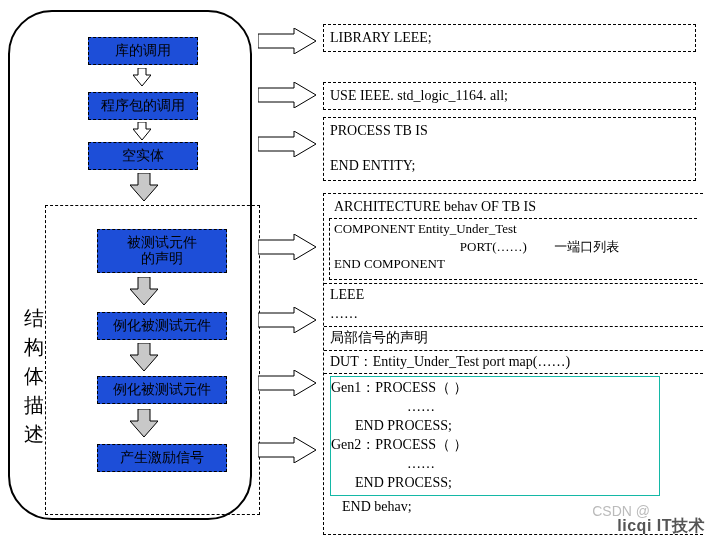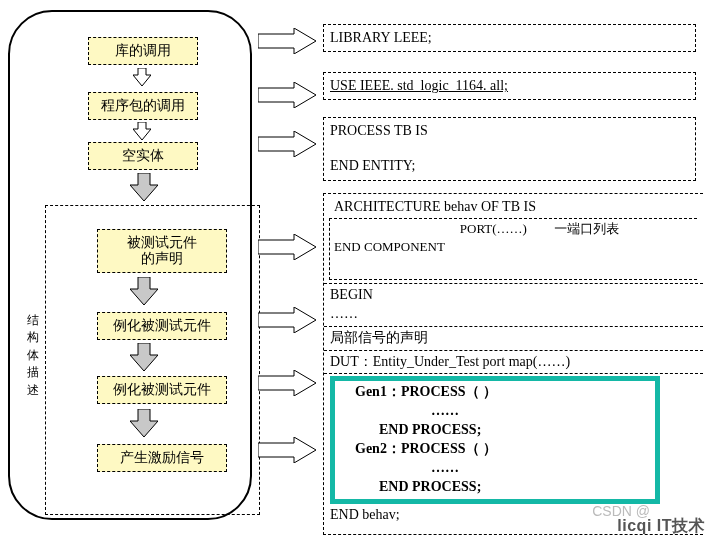--- a/index.html
+++ b/index.html
@@ -2,33 +2,33 @@
 <html><head>
 <meta charset="utf-8">
 <style>
   * { box-sizing: border-box; margin: 0; padding: 0; }
   body { font-family: "SimSun", "宋体", serif; font-size: 14px; background: #fff; color: #000; width: 705px; height: 547px; position: relative; overflow: hidden; }
 
   
   .left-panel { position: absolute; left: 8px; top: 10px; width: 244px; height: 510px; border: 2px solid #000; border-radius: 44px; }
 
   
-  .dbox { border: 1px dashed #000; text-align: center; display: flex; align-items: center; justify-content: center; flex-direction: column; line-height: 1.15; background: #fef9c3; }
+  .dbox { border: 1px dashed #000; text-align: center; display: flex; align-items: center; justify-content: center; flex-direction: column; line-height: 1.15; background: #1d4ed8; }
 
   
   .lb1 { position: absolute; left: 78px; top: 25px; width: 110px; height: 28px; }
   .lb2 { position: absolute; left: 78px; top: 80px; width: 110px; height: 28px; }
   .lb3 { position: absolute; left: 78px; top: 130px; width: 110px; height: 28px; }
 
   
   .inner-group { position: absolute; border: 1px dashed #000; }
   .inner1 { left: 35px; top: 193px; width: 215px; height: 310px; }
 
   
-  .vlabel { position: absolute; left: 14px; top: 300px; width: 18px; font-size: 12px; line-height: 1.45; text-align: center; }
+  .vlabel { position: absolute; left: 14px; top: 292px; width: 18px; font-size: 20px; line-height: 1.45; text-align: center; }
 
   
   .gb1 { position: absolute; left: 87px; top: 217px; width: 130px; height: 44px; }
   .gb2 { position: absolute; left: 87px; top: 300px; width: 130px; height: 28px; }
   .gb3 { position: absolute; left: 87px; top: 364px; width: 130px; height: 28px; }
   .gb4 { position: absolute; left: 87px; top: 432px; width: 130px; height: 28px; }
 
   
   .darrow-sm { position: absolute; width: 18px; height: 18px; }
   .darrow-sm svg { width: 100%; height: 100%; }
@@ -37,21 +37,21 @@
   .darrow-big { position: absolute; width: 28px; height: 28px; }
   .darrow-big svg { width: 100%; height: 100%; }
 
   
   .harrow { position: absolute; width: 58px; height: 26px; }
   .harrow svg { width: 100%; height: 100%; }
 
   
   .codebox { position: absolute; border: 1px dashed #000; font-family: "Times New Roman", serif; font-size: 14px; padding: 4px 6px; line-height: 1.35; }
   .codebox .cn { font-family: "SimSun", "宋体", serif; }
-  .solidbox { border: 5px solid #14b8a6; padding: 2px 20px; margin-top: 2px; font-weight: bold; }
+  .solidbox { border: 1px solid #14b8a6; padding: 2px 0; margin-top: 2px; }
 
   .port-sub { position: absolute; border: 1px dashed #000; font-size: 13px; padding: 1px 4px; }
 
   
   .watermark { position: absolute; right: 0px; bottom: 10px; font-family: Arial, sans-serif; font-weight: bold; color: #555; font-size: 16px; letter-spacing: 0.5px; }
   .wm-faint { position: absolute; right: 55px; bottom: 28px; font-family: Arial, sans-serif; color: #bbb; font-size: 14px; }
 </style>
 </head>
 <body>
 
@@ -149,60 +149,61 @@
 </div>
 <div class="harrow" style="left:258px; top:437px;">
   <svg viewBox="0 0 58 26">
       <polygon points="0,6 36,6 36,0 58,13 36,26 36,20 0,20" fill="#fff" stroke="#000" stroke-width="1"></polygon>
     </svg>
 </div>
 
 <div class="codebox" style="left:323px; top:24px; width:373px; height:28px;">
   <span>LIBRARY LEEE;</span>
 </div>
-<div class="codebox" style="left:323px; top:72px; width:373px; height:28px;text-decoration:underline;">
+<div class="codebox" style="left:323px; top:82px; width:373px; height:28px;">
   <span>USE IEEE. std_logic_1164. all;</span>
 </div>
 <div class="codebox" style="left:323px; top:117px; width:373px; height:64px;">
   <div>PROCESS TB IS</div>
   <div style="height:16px;"></div>
   <div>END ENTITY;</div>
 </div>
 
 <div class="codebox" style="left:323px; top:193px; width:380px; height:342px; border-right:none;">
   <div style="padding-left:4px;">ARCHITECTURE behav OF TB IS</div>
 
   <div class="port-sub" style="left:5px; top:24px; width:368px; height:62px; border-right:none;">
+    <div>COMPONENT Entity_Under_Test</div>
     <div style="padding-left:52px;text-align:center;">
       <span>PORT(……)</span>
       <span class="cn" style="padding-left:24px;">一端口列表</span>
     </div>
     <div>END COMPONENT</div>
   </div>
 
   <div style="height:66px;"></div>
 
   <div style="border-top:1px dashed #000; margin:0 -6px;"></div>
-  <div style="padding-top:2px;">BEGIN</div>
+  <div style="padding-top:2px;">LEEE</div>
   <div>……</div>
 
   <div style="border-top:1px dashed #000; margin:2px -6px;"></div>
   <div class="cn">局部信号的声明</div>
 
   <div style="border-top:1px dashed #000; margin:2px -6px;"></div>
   <div>DUT：Entity_Under_Test port map(……)</div>
 
   <div style="border-top:1px dashed #000; margin:2px -6px;"></div>
 
   <div class="solidbox" style="width:330px;">
     <div>Gen1：PROCESS（ ）</div>
     <div style="padding-left:76px;">……</div>
     <div style="padding-left:24px;">END PROCESS;</div>
     <div>Gen2：PROCESS（ ）</div>
     <div style="padding-left:76px;">……</div>
     <div style="padding-left:24px;">END PROCESS;</div>
   </div>
 
-  <div style="padding-top:2px;">END behav;</div>
+  <div style="padding-top:2px;margin-left:12px;">END behav;</div>
 </div>
 
 <div class="wm-faint"><span>CSDN @</span></div>
 <div class="watermark"><span>licqi  IT技术</span></div>
 
 </body></html>

